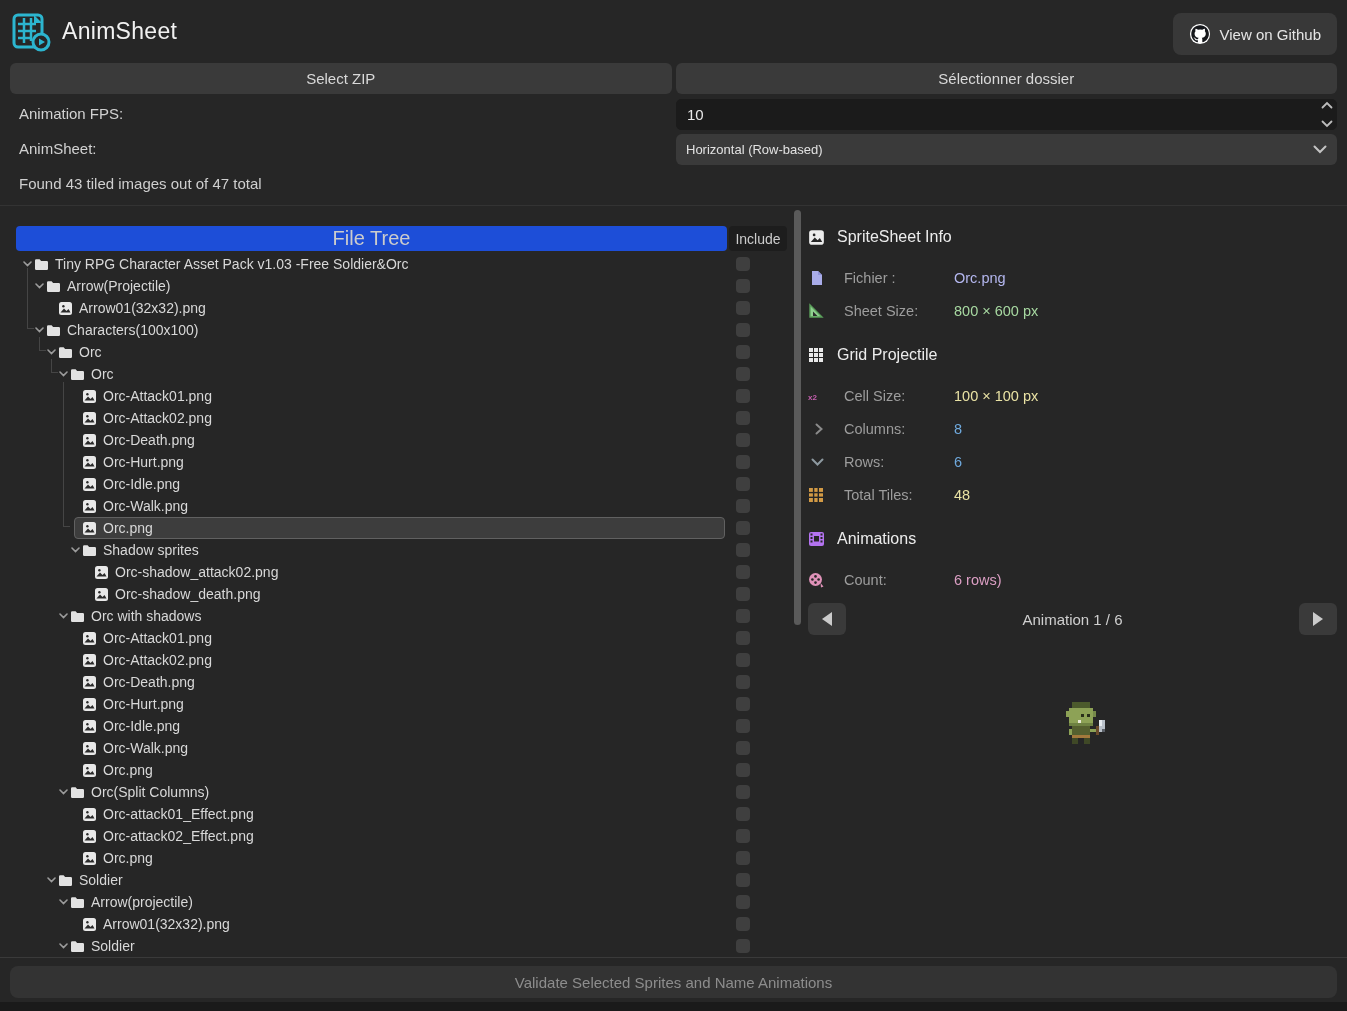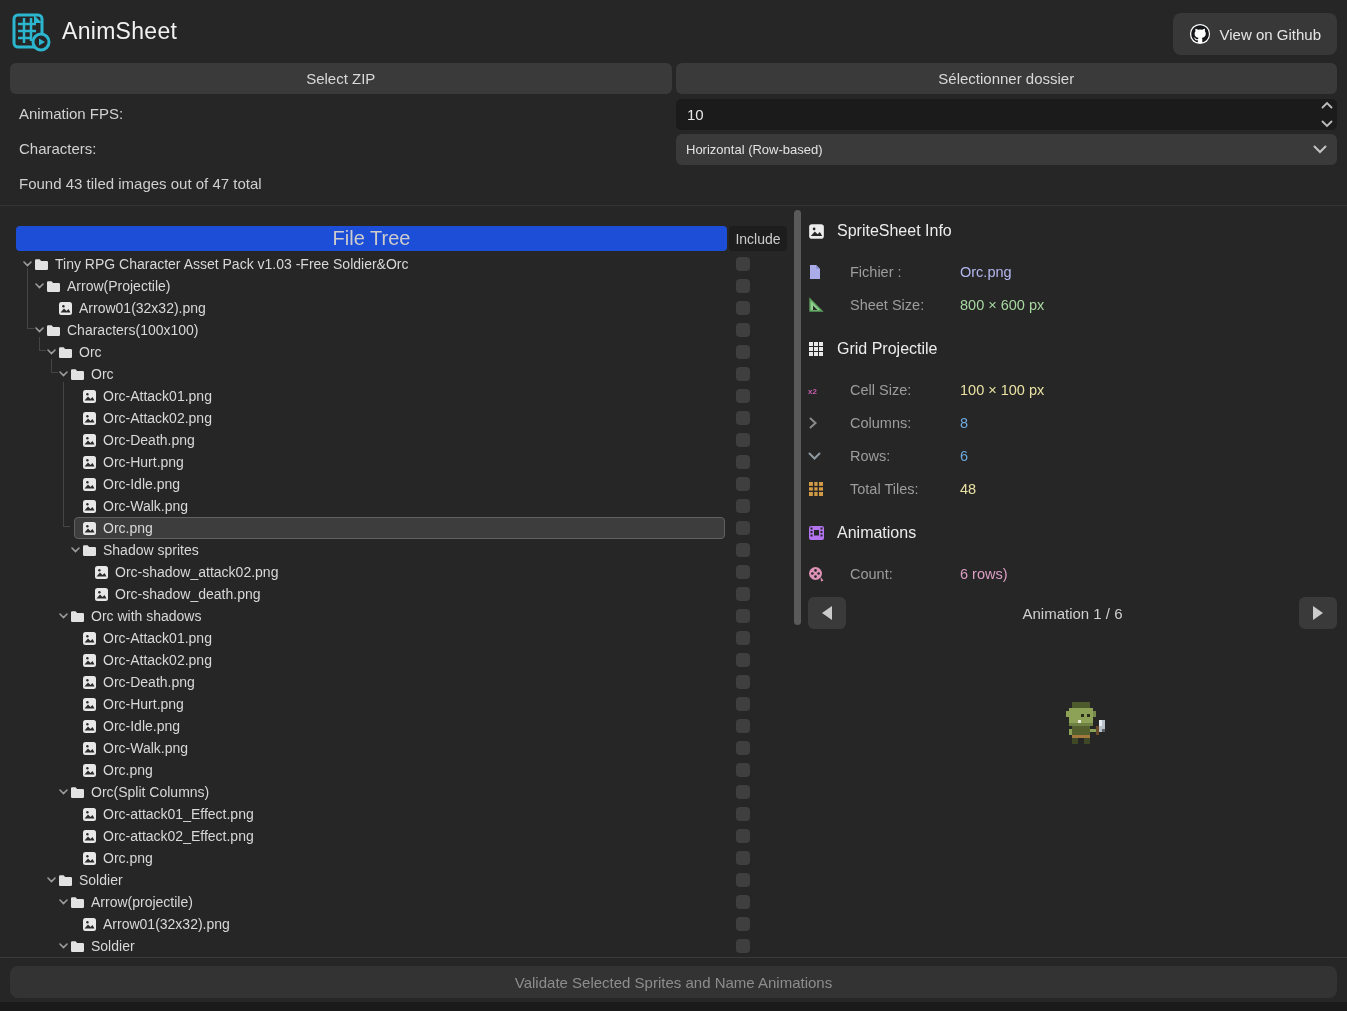--- a/index.html
+++ b/index.html
@@ -38,25 +38,25 @@
   .tcheck { position:absolute; left:720px; top:4px; width:14px; height:14px; background:#3f3f3f; border-radius:4px; z-index:1; }
   .guide { position:absolute; border-left:1px solid #454545; border-bottom:1px solid #454545; width:7px; pointer-events:none; }
 
   
   .tree-scrollbar { position:absolute; left:794px; top:210px; width:7px; height:745px; }
   .tree-thumb { position:absolute; top:0; width:7px; height:415px; background:#5a5a5a; border-radius:4px; }
 
   
   .info-panel { position:absolute; left:808px; top:217px; width:529px; }
   .sec-head { display:flex; align-items:center; gap:12px; height:24px; margin-bottom:19px; margin-top:22px; }
-  .sec-head:first-child { margin-top:2px;align-items:center; }
+  .sec-head:first-child { margin-top:8px;align-items:center; }
   .sec-head .stitle { font-size:16px; font-weight:500; color:#ececec; }
   .sec-head .sicon { width:17px; height:17px; }
   .irow { display:flex; align-items:center; height:20px; margin-bottom:13px; }
-  .irow .iicon { width:16px; height:16px; flex:none; margin-right:26px; display:flex; align-items:center; justify-content:flex-start; }
+  .irow .iicon { width:16px; height:16px; flex:none; margin-right:20px; display:flex; align-items:center; justify-content:flex-end; }
   .irow .ilabel { width:110px; font-size:14.5px; color:#9d9d9d; }
   .irow .ivalue { font-size:14.5px; }
 
   .anim-nav { display:flex; align-items:center; margin-top:4px; }
   .nav-btn { width:38px; height:32px; background:#3a3a3a; border:none; border-radius:6px; display:flex; align-items:center; justify-content:center; cursor:pointer; }
   .nav-label { flex:1; text-align:center; font-size:15px; color:#cfcfcf; }
   .tri-left { width:0; height:0; border-style:solid; border-width:7px 10px 7px 0; border-color:transparent #cbcbcb transparent transparent; }
   .tri-right { width:0; height:0; border-style:solid; border-width:7px 0 7px 10px; border-color:transparent transparent transparent #cbcbcb; }
 
   .preview-sprite { position:absolute; left:1060px; top:702px; width:45px; height:48px; }
@@ -102,21 +102,21 @@
   <input class="fps-input" value="10" style="">
   <div class="spinners">
     <svg class="chev-svg" width="12" height="8" viewBox="0 0 12 8">
         <path d="M1.5 6.5 L6 2 L10.5 6.5" fill="none" stroke="#bdbdbd" stroke-width="1.8" stroke-linecap="round"></path>
       </svg>
     <svg class="chev-svg" width="12" height="8" viewBox="0 0 12 8">
         <path d="M1.5 1.5 L6 6 L10.5 1.5" fill="none" stroke="#bdbdbd" stroke-width="1.8" stroke-linecap="round"></path>
       </svg>
   </div>
 
-  <div class="form-label" style="top:139px">Characters:</div>
+  <div class="form-label" style="top:139px">AnimSheet:</div>
   <div class="dir-select">
     <span>Horizontal (Row-based)</span>
     <svg class="dir-chevron" width="14" height="9" viewBox="0 0 14 9">
         <path d="M1.5 1.5 L7 7 L12.5 1.5" fill="none" stroke="#c4c4c4" stroke-width="2" stroke-linecap="round"></path>
       </svg>
   </div>
 
   <div class="found-text">Found 43 tiled images out of 47 total</div>
   <div class="top-divider"></div>
 

